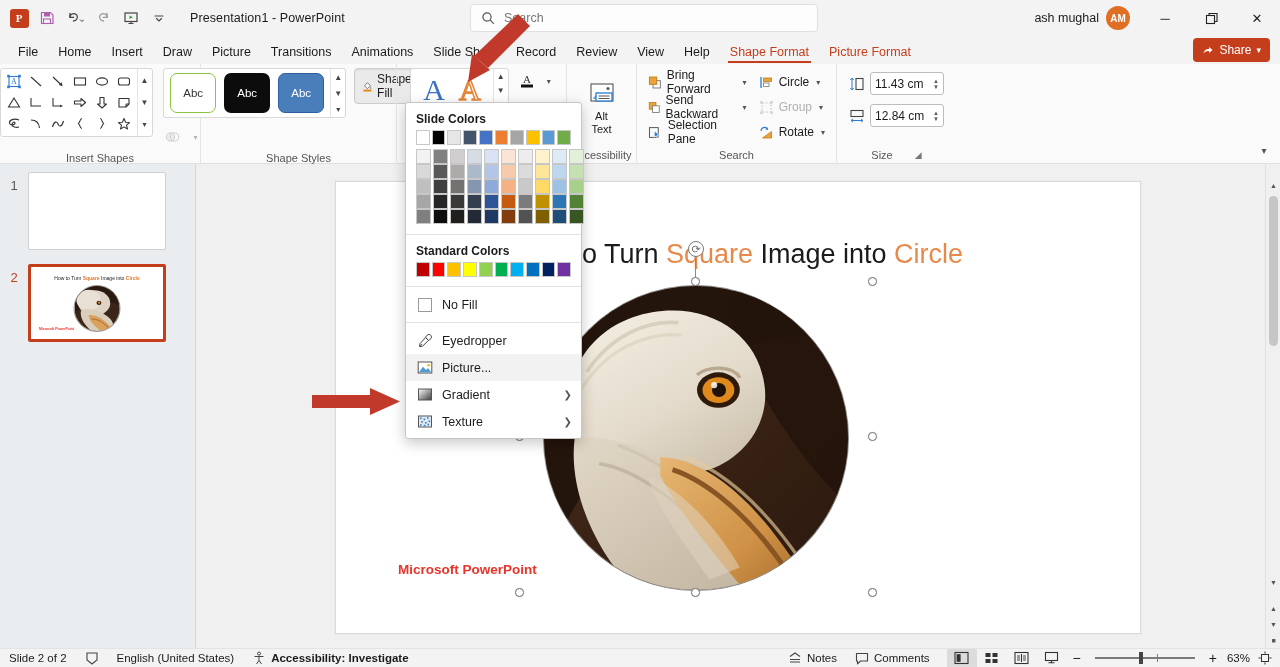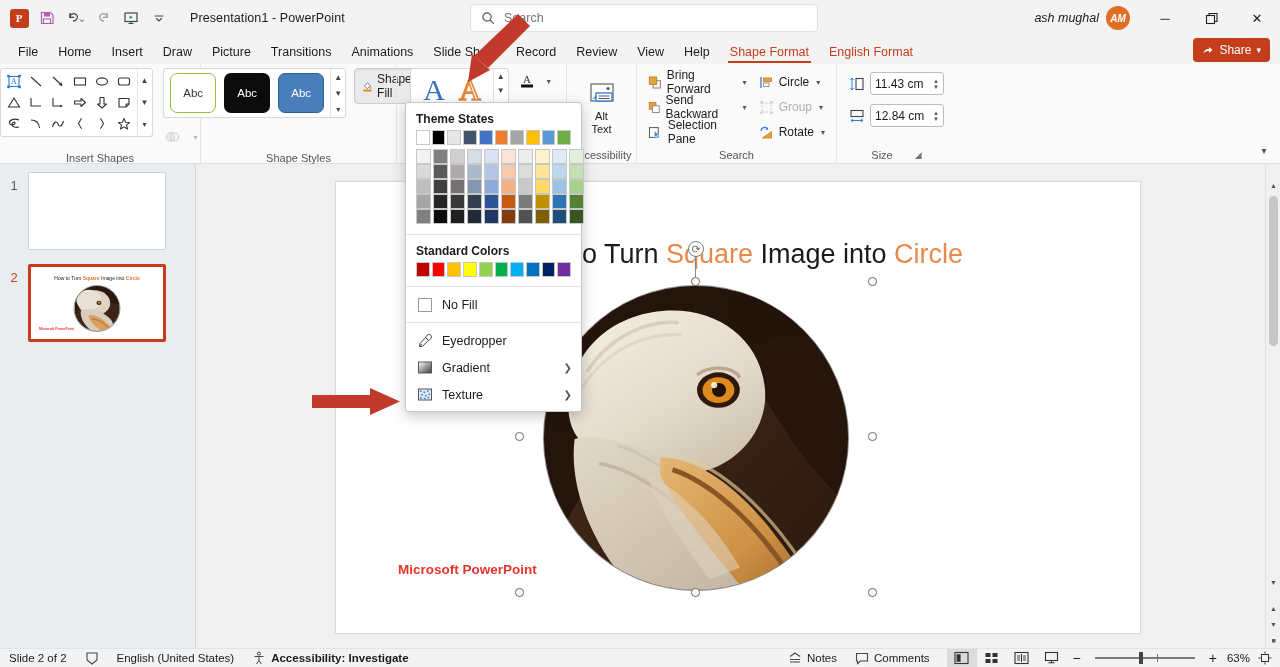--- a/index.html
+++ b/index.html
@@ -29,21 +29,21 @@
     margin-left: 18px; font-size: 12.5px; color: #1b1b1b; letter-spacing: .1px;
   }
   .searchbox {
     position: absolute; left: 470px; top: 4px; width: 348px; height: 28px;
     background: #fdfdfd; border: 1px solid #e0e0e0; border-radius: 4px;
     display: flex; align-items: center; padding: 0 10px; gap: 9px;
   }
   .searchbox .ph { font-size: 12.5px; color: #777; }
   .user-area {
     position: absolute; right: 150px; top: 0; height: 36px;
-    display: flex; align-items: center; gap: 7px; font-style: italic;
+    display: flex; align-items: center; gap: 7px;
   }
   .user-name { font-size: 12.5px; color: #1b1b1b; }
   .avatar {
     width: 24px; height: 24px; border-radius: 50%; background: #e06e25;
     color: #fff; font-size: 10px; font-weight: bold; display: flex;
     align-items: center; justify-content: center;
   }
   .wincontrols { position: absolute; right: 0; top: 0; display: flex; }
   .wc {
     width: 46px; height: 36px; display: flex; align-items: center;
@@ -371,21 +371,21 @@
   <div class="tab">Draw</div>
   <div class="tab">Picture</div>
   <div class="tab">Transitions</div>
   <div class="tab">Animations</div>
   <div class="tab">Slide Show</div>
   <div class="tab">Record</div>
   <div class="tab">Review</div>
   <div class="tab">View</div>
   <div class="tab">Help</div>
   <div class="tab active-ctx">Shape Format</div>
-  <div class="tab ctx">English Format</div>
+  <div class="tab ctx">Picture Format</div>
 
   <div class="share-btn">
     <svg width="12" height="12" viewBox="0 0 12 12">
         <path d="M1.5 9.5 C2.5 5.5 5 5 7 5 V3 L10.5 6 L7 9 V7 C5 7 3 7.5 1.5 9.5z" fill="#fff"></path>
       </svg>
     <span>Share</span>
     <span style="font-size:9px">▾</span>
   </div>
 </div>
 
@@ -833,21 +833,21 @@
 <div class="vscroll">
   <div class="vs-arrow" style="top:14px;">▲</div>
   <div class="vs-thumb" style="top:32px;height:150px;"></div>
   <div class="vs-arrow" style="bottom:58px;">▼</div>
   <div class="vs-arrow" style="bottom:32px;">▲</div>
   <div class="vs-arrow" style="bottom:16px;">▼</div>
   <div class="vs-arrow" style="bottom:0;">■</div>
 </div>
 
 <div class="fill-menu">
-  <div class="menu-head">Theme States</div>
+  <div class="menu-head">Slide Colors</div>
   <div class="swatch-row">
     <div class="sw" style="background:#ffffff"></div>
     <div class="sw" style="background:#000000"></div>
     <div class="sw" style="background:#e7e6e6"></div>
     <div class="sw" style="background:#44546a"></div>
     <div class="sw" style="background:#4472c4"></div>
     <div class="sw" style="background:#ed7d31"></div>
     <div class="sw" style="background:#a5a5a5"></div>
     <div class="sw" style="background:#ffc000"></div>
     <div class="sw" style="background:#5b9bd5"></div>
@@ -957,20 +957,30 @@
     <span class="mi-icon">
       <svg width="16" height="16" viewBox="0 0 16 16">
           <path d="M10.2 2.2 C11.4 1 13 1.4 13.8 2.3 C14.6 3.2 14.8 4.7 13.6 5.8 L11.8 7.6 L8.4 4.2z" fill="none" stroke="#444" stroke-width="1"></path>
           <path d="M8.6 4.6 L11.4 7.4 L5.5 13.3 L2.6 13.6 L2.9 10.7z" fill="#fff" stroke="#444" stroke-width="1"></path>
           <path d="M3 13.2 L5.3 10.9" stroke="#444" stroke-width="1"></path>
         </svg>
     </span>
     <span>Eyedropper</span>
   </div>
 
+  <div class="menu-item hl">
+    <span class="mi-icon">
+      <svg width="16" height="15" viewBox="0 0 16 15">
+          <rect x="1.2" y="2" width="13.6" height="11" fill="#fff" stroke="#555" stroke-width="1"></rect>
+          <circle cx="11.6" cy="5.2" r="1.2" fill="#f0b400"></circle>
+          <path d="M2 12.3 L6 6.8 L9 10 L11 8 L14.2 12.3z" fill="#4b9bd6"></path>
+        </svg>
+    </span>
+    <span>Picture...</span>
+  </div>
 
   <div class="menu-item">
     <span class="mi-icon">
       <svg width="16" height="15" viewBox="0 0 16 15">
           <defs>
             <linearGradient id="gr1" x1="0" y1="0" x2="1" y2="1">
               <stop offset="0" stop-color="#fff"></stop>
               <stop offset="1" stop-color="#3a3a3a"></stop>
             </linearGradient>
           </defs>

